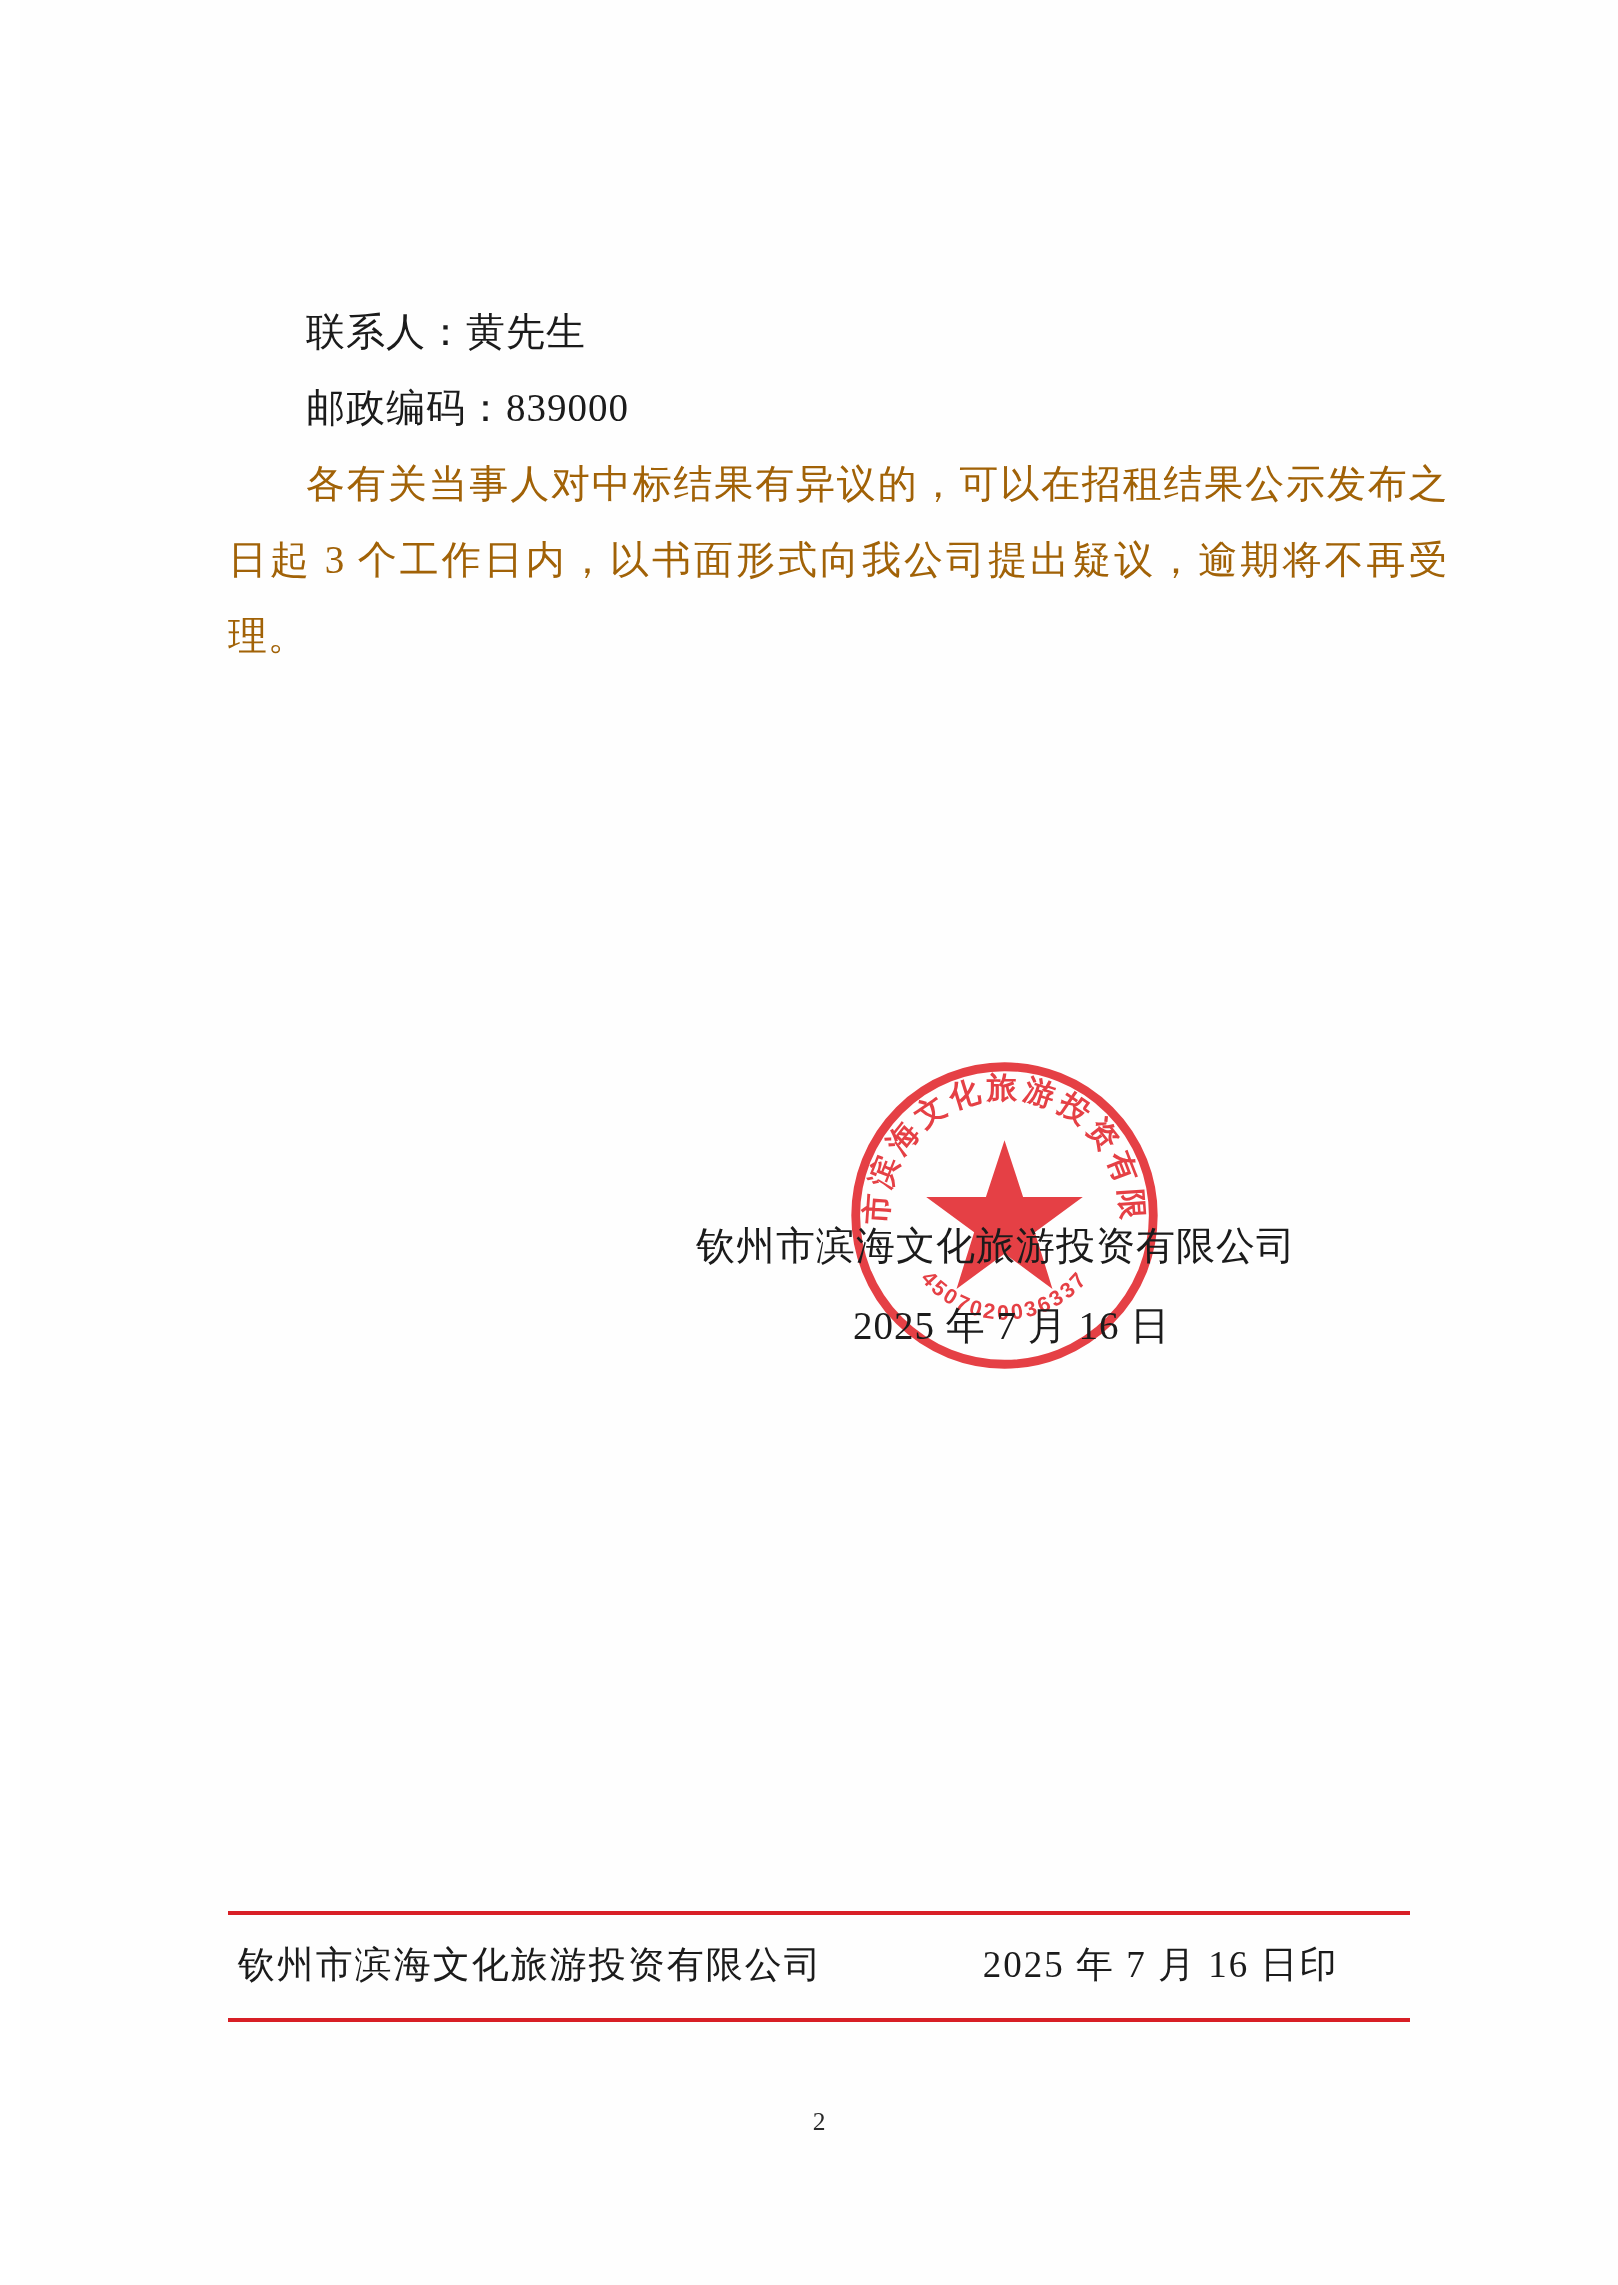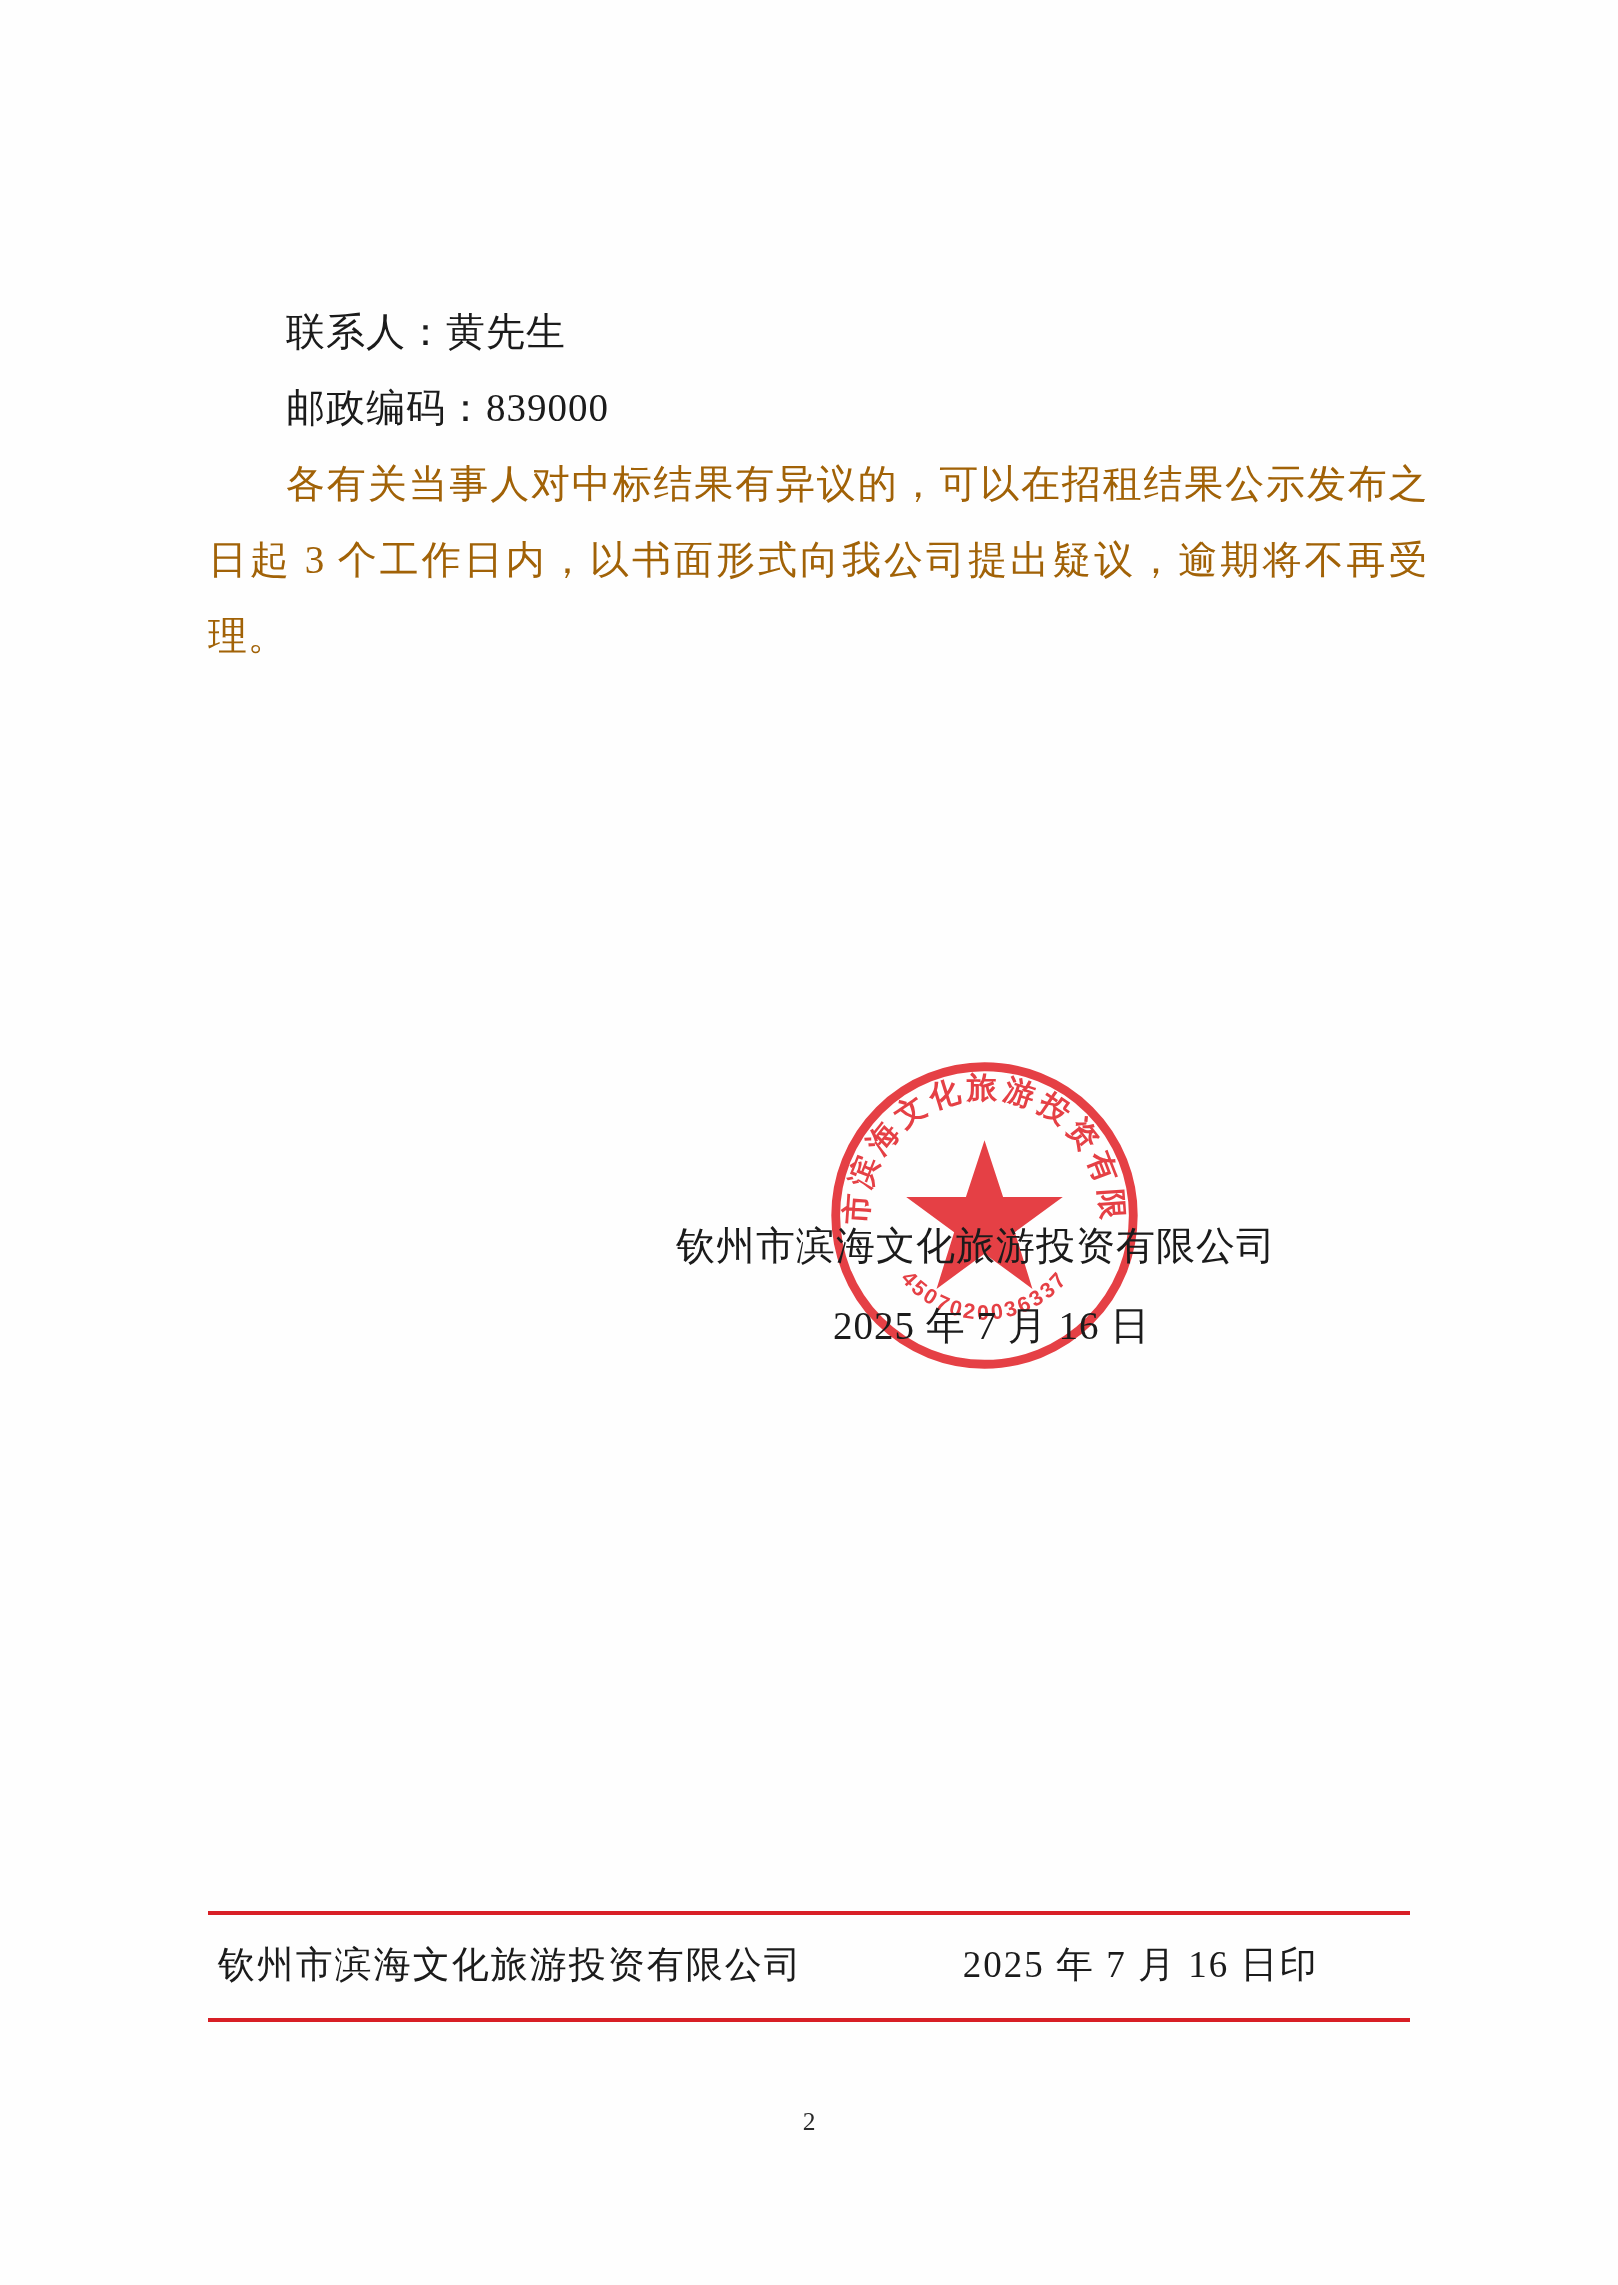--- a/index.html
+++ b/index.html
@@ -12,20 +12,21 @@
     height: 2286px;
     position: relative;
     font-family: "Liberation Serif", "DejaVu Serif", serif;
     color: #1a1a1a;
     overflow: hidden;
   }
   .page {
     position: absolute;
     inset: 0;
     background: #fefefe;
+    margin-left: 20px;
   }
   .content {
     position: absolute;
     left: 208px;
     top: 294px;
     width: 1220px;
   }
   .line {
     font-size: 39px;
     line-height: 76px;

